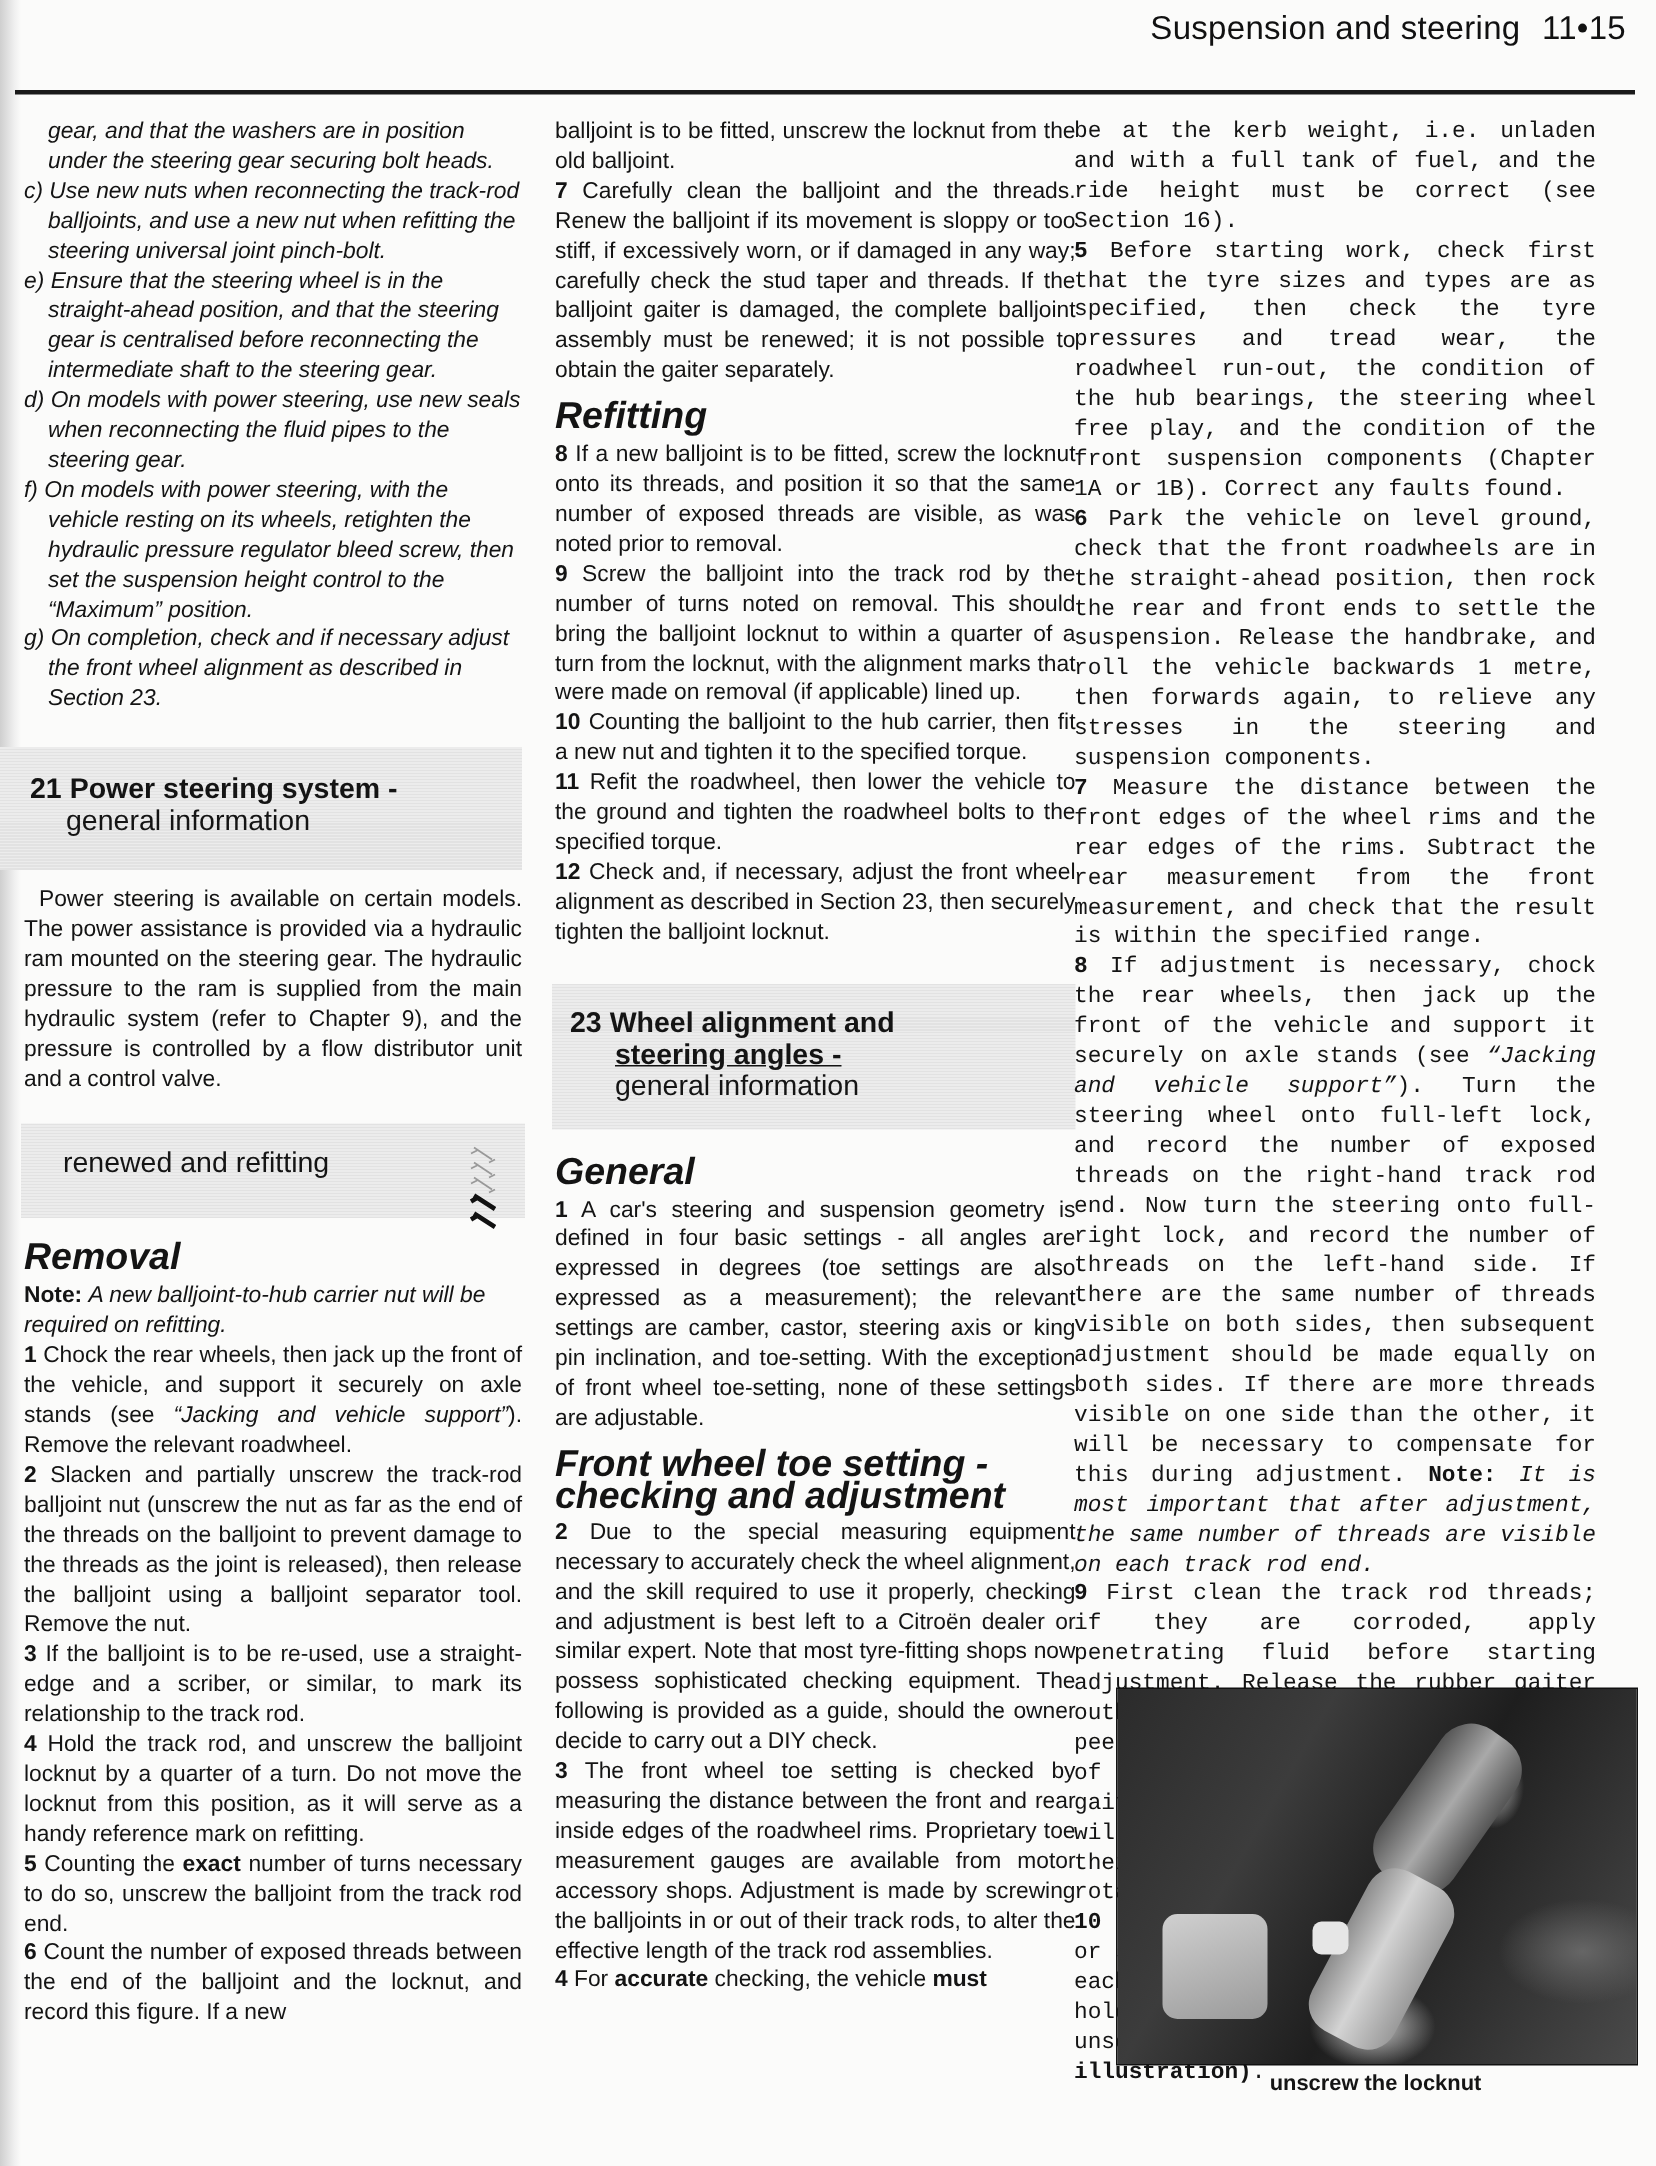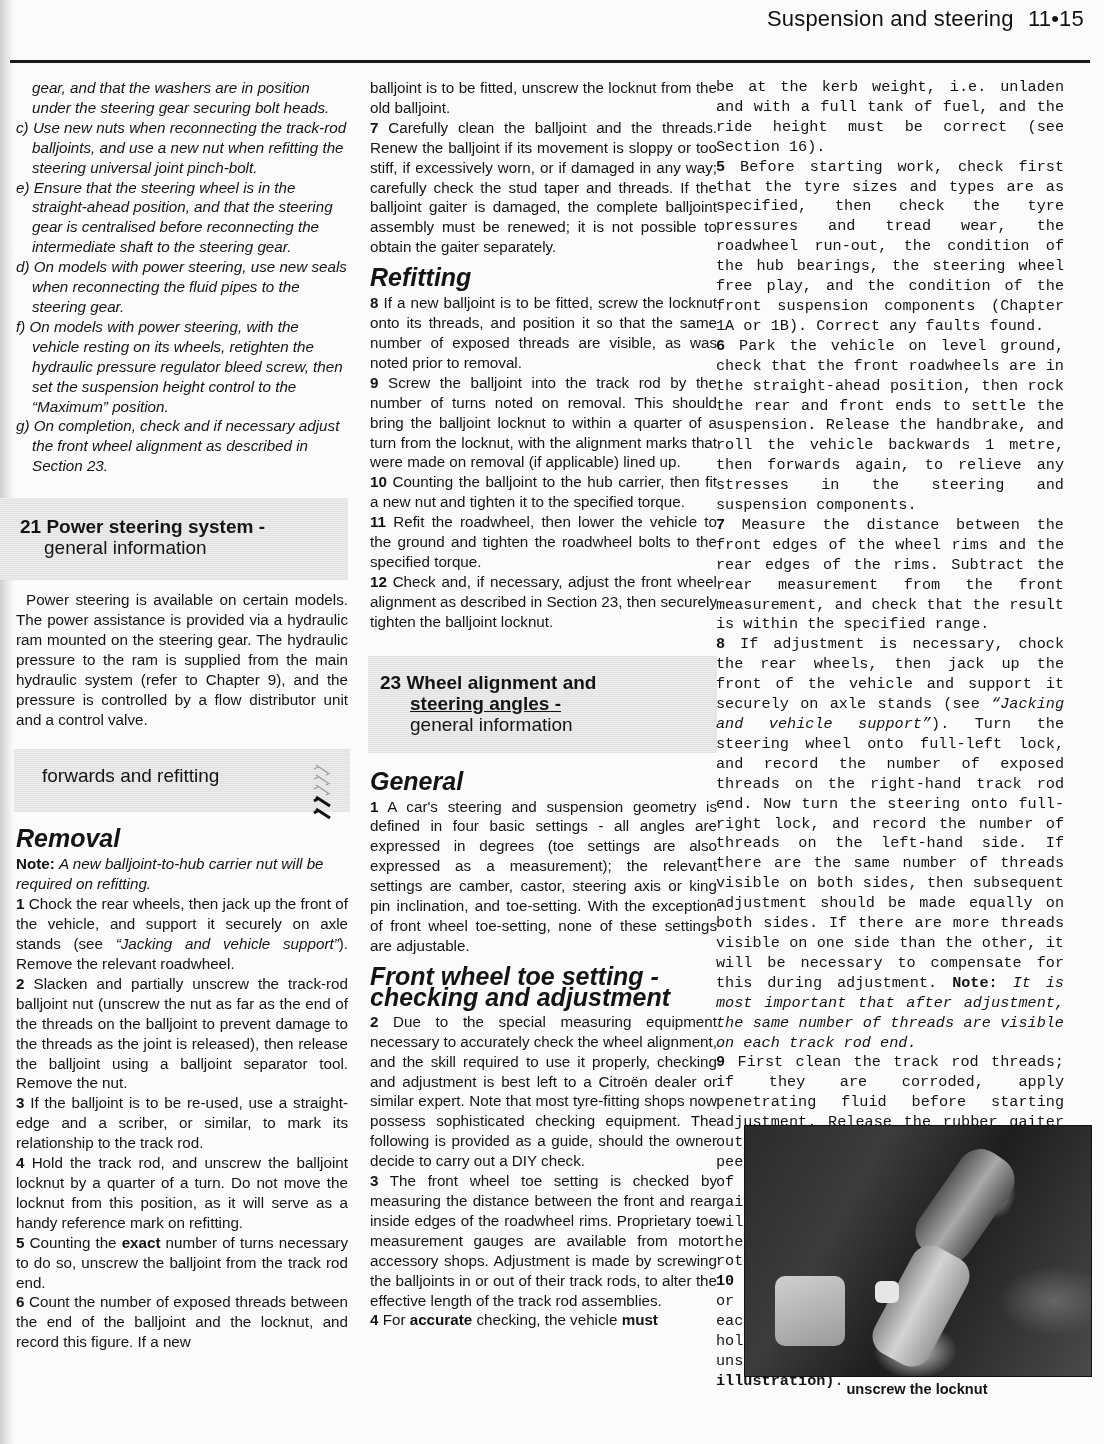--- a/index.html
+++ b/index.html
@@ -114,21 +114,21 @@
     <li><span>g)</span> <span>On completion, check and if necessary adjust the front wheel alignment as described in Section 23.</span></li>
   </ul>
 
   <div class="section-box" style="margin-top:22px; margin-left:-16px; padding:18px 10px 22px 20px;">
     <div class="sec-line"><span class="num">21</span> <span class="title-bold">Power steering system -</span></div>
     <div class="sec-line" style="padding-left:24px;"><span class="subtitle">general information</span></div>
   </div>
   <p style="margin-top:10px; text-indent:10px;">Power steering is available on certain models. The power assistance is provided via a hydraulic ram mounted on the steering gear. The hydraulic pressure to the ram is supplied from the main hydraulic system (refer to Chapter 9), and the pressure is controlled by a flow distributor unit and a control valve.</p>
 
   <div class="section-box" style="margin-top:20px; margin-left:-2px; margin-right:-2px; padding:16px 10px 26px 6px;">
-    <div class="sec-line" style="padding-left:22px;"><span class="subtitle">forwards and refitting</span></div>
+    <div class="sec-line" style="padding-left:22px;"><span class="subtitle">renewed and refitting</span></div>
     <svg class="tools-icon" viewBox="0 0 22 62">
       <g fill="none" stroke="#999" stroke-width="1.2">
         <path d="M4 4 l12 8 M2 8 l4 -2 M14 14 l4 -2"></path>
         <path d="M4 14 l12 8 M2 18 l4 -2 M14 24 l4 -2"></path>
         <path d="M4 24 l12 8 M2 28 l4 -2 M14 34 l4 -2"></path>
       </g>
       <g fill="none" stroke="#111" stroke-width="3">
         <path d="M4 36 l14 9 M2 40 l5 -3"></path>
         <path d="M4 48 l14 9 M2 52 l5 -3"></path>
       </g>

